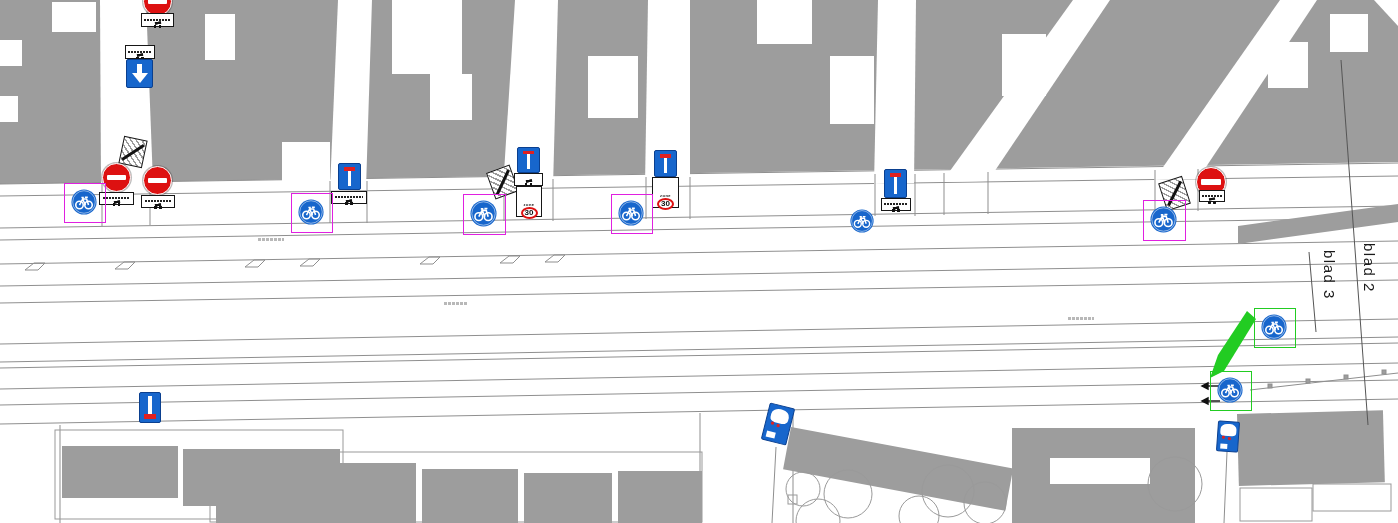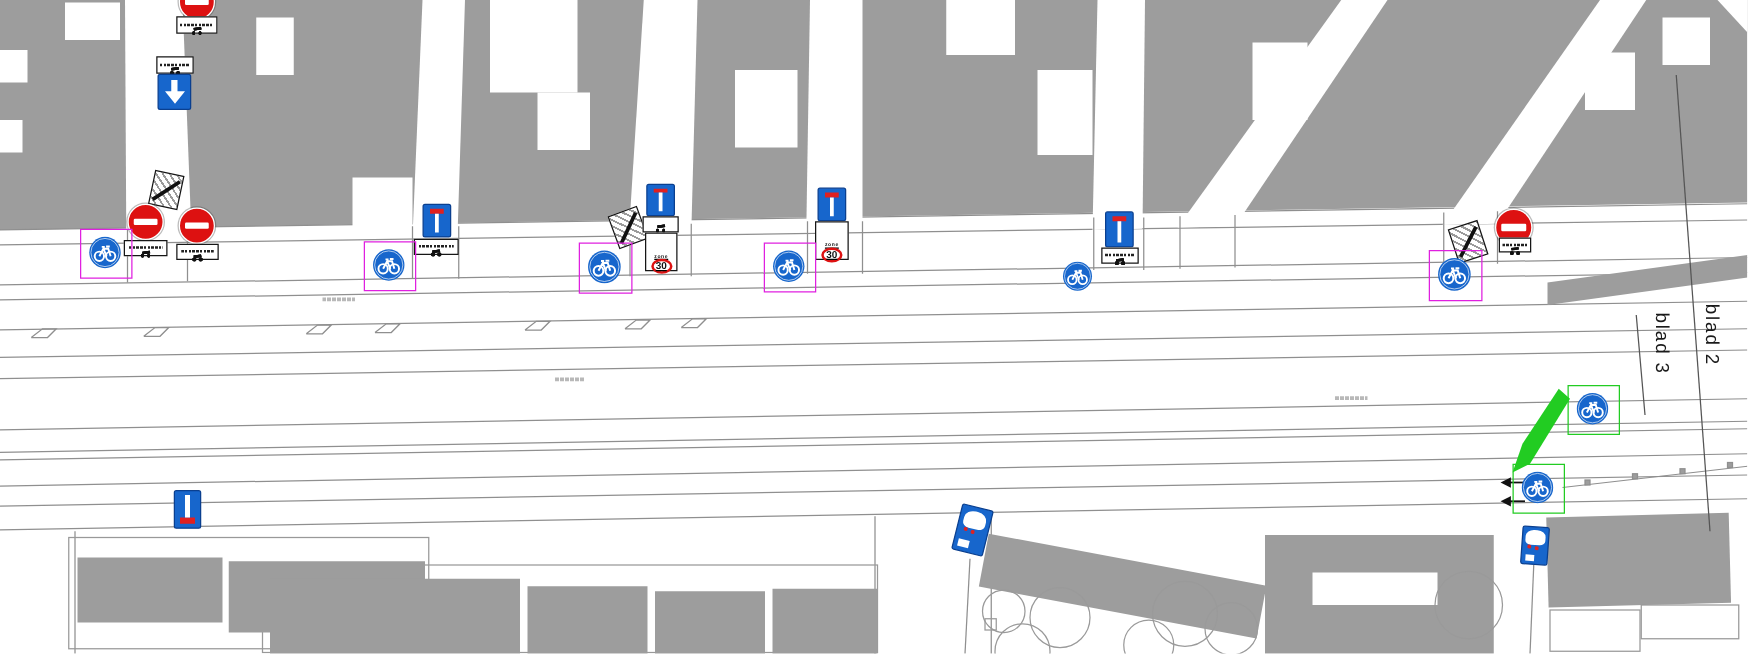--- a/index.html
+++ b/index.html
@@ -31,21 +31,21 @@
   .dead-end,.dead-end-flipped{background:#1766cc;border:1px solid #0a3f8f;border-radius:2px;}
   .dead-end .red{left:22%;right:22%;top:11%;height:16%;background:#e02020;}
   .dead-end .stem{left:41%;width:18%;top:27%;bottom:12%;background:#fff;}
   .dead-end-flipped .red{left:22%;right:22%;bottom:11%;height:16%;background:#e02020;}
   .dead-end-flipped .stem{left:41%;width:18%;top:12%;bottom:27%;background:#fff;}
   
   .end-restrictions{background:#fff;border:1.4px solid #161616;
      background-image:repeating-linear-gradient(45deg,transparent 0 3px,#9b9b9b 3px 4.5px);}
   .end-restrictions .slash{left:-9%;top:45%;width:118%;height:10%;background:#111;transform:rotate(-45deg);}
   
-  .zone-30{background:#fff;border:1px solid #161616;display:flex;flex-direction:column;align-items:center;padding-top:15px;text-decoration:underline;}
+  .zone-30{background:#fff;border:1px solid #161616;display:flex;flex-direction:column;align-items:center;padding-top:15px;}
   .zone-30 .zt{position:static;font-size:4px;line-height:5px;font-weight:bold;color:#111;letter-spacing:.5px;}
   .zone-30 .zc{position:static;width:17px;height:17px;border:2.5px solid #dd1111;border-radius:50%;background:#fff;
      display:flex;align-items:center;justify-content:center;margin-top:0;}
   .zone-30 .zc b{position:static;font-size:8px;line-height:8px;color:#111;font-weight:bold;}
   
   .cycle-path{background:transparent;}
   .cycle-path svg{position:absolute;left:0;top:0;width:100%;height:100%;}
   
   .pictogram-blue{background:#1766cc;border:1px solid #0a3f8f;border-radius:2px;overflow:hidden;}
   .pictogram-blue .w1{left:12%;right:12%;top:7%;height:40%;background:#fff;border-radius:45% 45% 30% 30%;}

